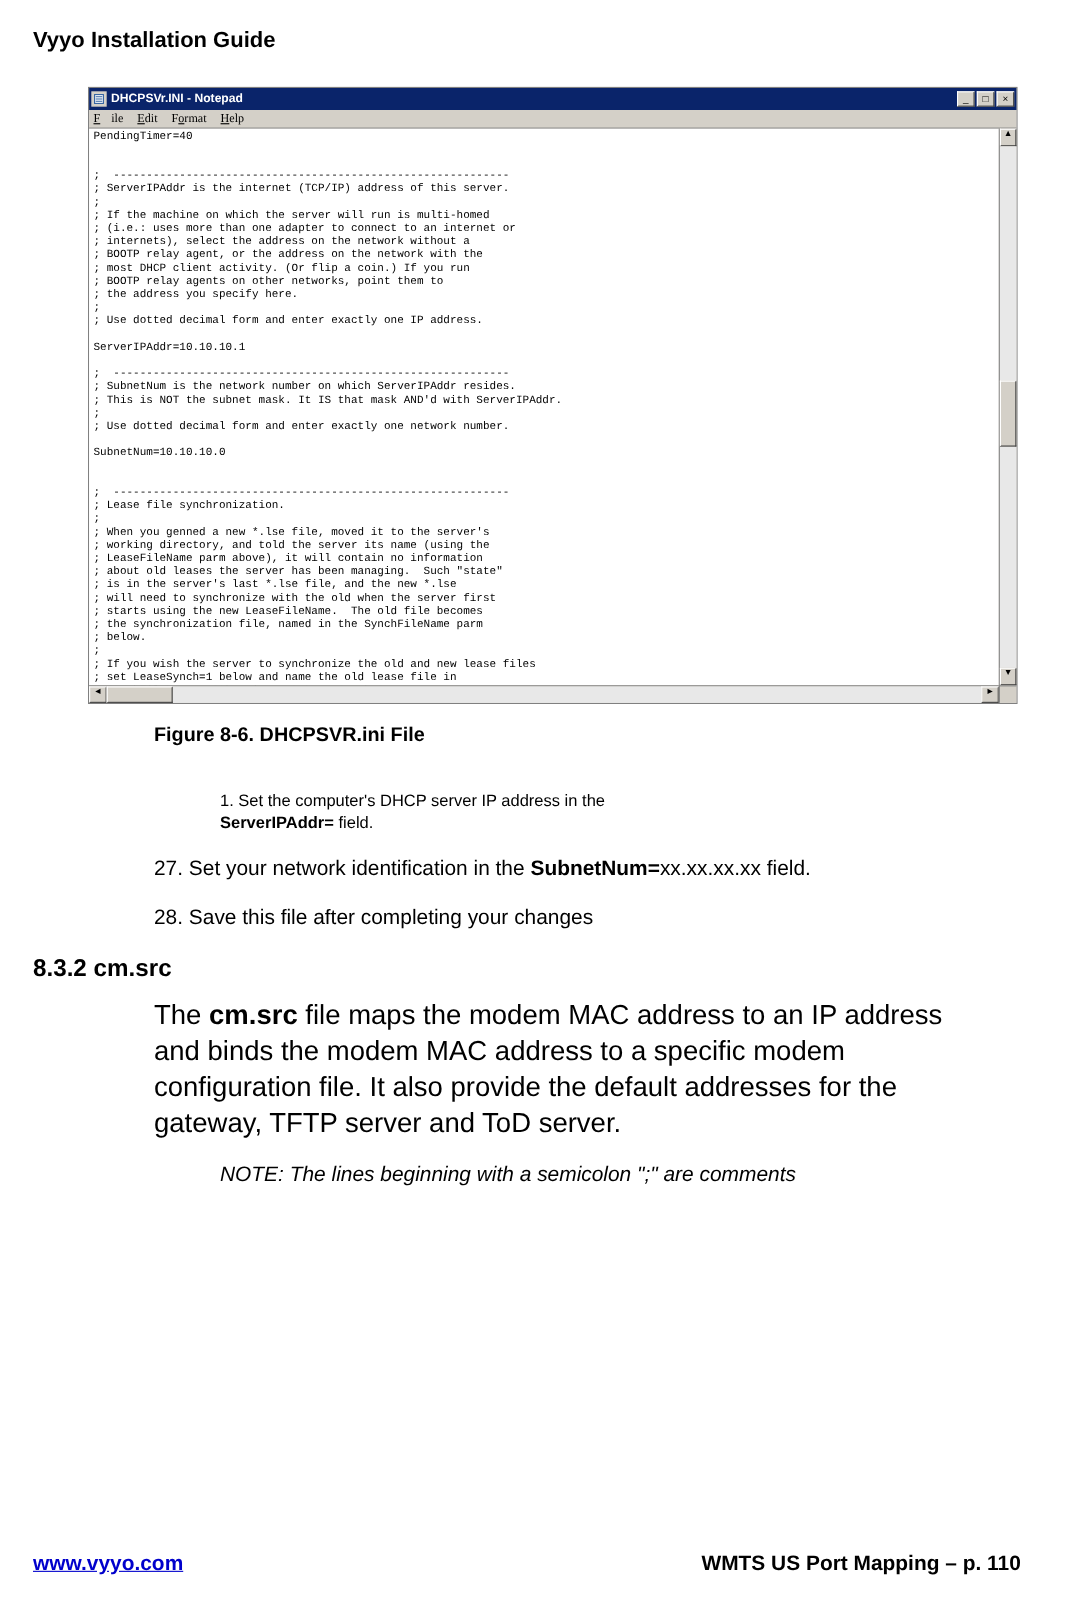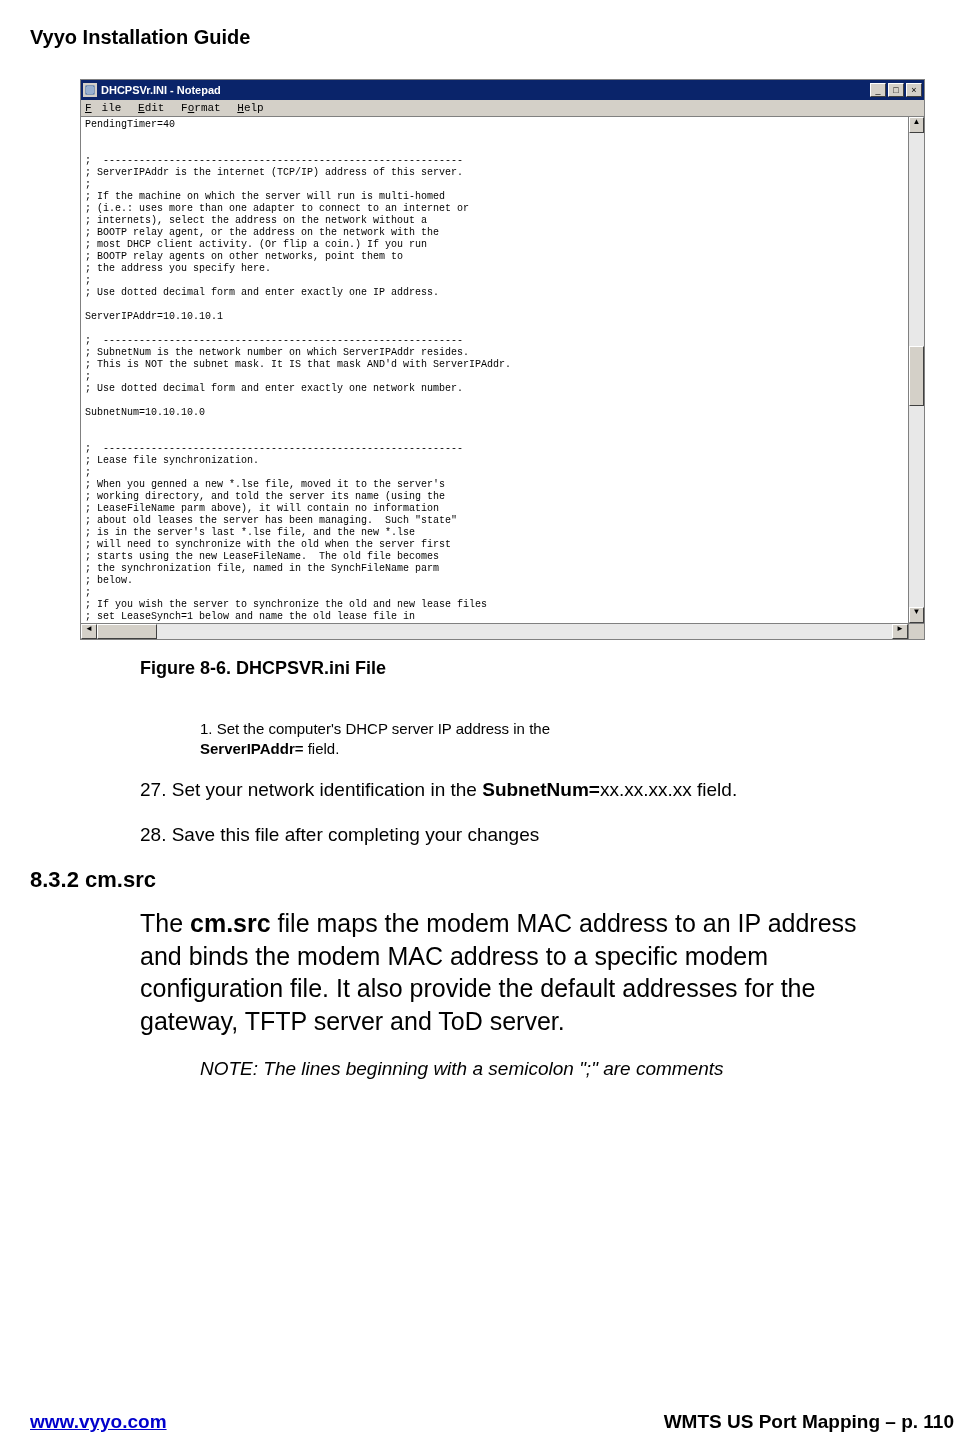--- a/index.html
+++ b/index.html
@@ -58,21 +58,21 @@
     border-bottom-color:#404040;
     font-size: 9px;
     line-height: 12px;
     text-align: center;
     color:#000;
     font-family: Tahoma, Arial;
   }
   .np-menubar {
     background: #d4d0c8;
     font-size: 11px;
-    font-family: Liberation Mono, monospace;
+    font-family: Liberation Serif, serif;
     padding: 2px 4px;
     border-bottom: 1px solid #808080;
   }
   .np-menubar span { margin-right: 10px; }
   .np-menubar span u { text-decoration: underline; }
   .np-body-wrap {
     display: flex;
   }
   .np-body {
     flex: 1;
@@ -167,21 +167,21 @@
   .note {
     font-size: 19px;
     font-style: italic;
     margin-left: 170px;
     margin-right: 180px;
     line-height: 1.3;
   }
   .footer {
     position: absolute;
     left: 30px;
-    right: 20px;
+    right: 46px;
     bottom: 22px;
     display: flex;
     justify-content: space-between;
     font-size: 19px;
     font-weight: bold;
   }
   .footer a { color: #0000cc; text-decoration: underline; font-weight: bold; }
 </style>
 </head>
 <body>

